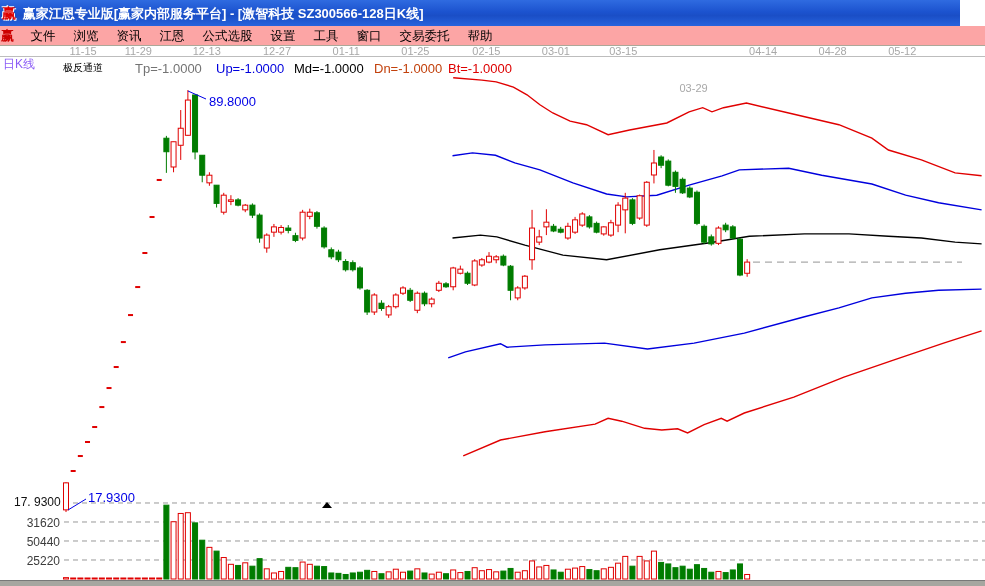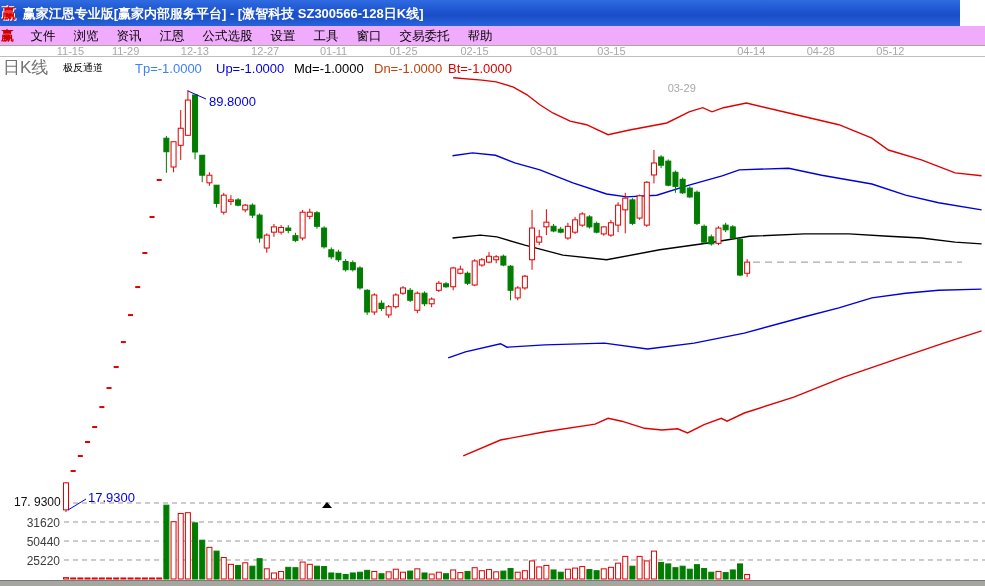--- a/index.html
+++ b/index.html
@@ -3,26 +3,26 @@
 <meta charset="utf-8">
 <style>
   html,body{margin:0;padding:0;background:#fff;width:985px;height:586px;overflow:hidden;
     font-family:"Liberation Sans","DejaVu Sans",sans-serif;}
   #stage{position:relative;width:985px;height:586px;background:#fff;}
   #titlebar{position:absolute;left:0;top:0;width:960px;height:26px;
     background:linear-gradient(180deg,#2f6be0 0%,#1c53cf 45%,#1a4ec6 60%,#2763dd 100%);
     color:#fff;font-weight:bold;font-size:13px;line-height:26px;white-space:nowrap;}
   #titlebar .logo{color:#e00000;background:transparent;font-size:14px;padding:0 3px 0 2px;
     text-shadow:1px 1px 0 #fff,-1px -1px 0 #fff;}
-  #menubar{position:absolute;left:0;top:26px;width:985px;height:19px;background:#f0abfc;
+  #menubar{position:absolute;left:0;top:26px;width:985px;height:19px;background:#fca5a5;
     border-bottom:1px solid #aca899;font-size:12.5px;color:#000;line-height:19px;white-space:nowrap;}
   #menubar .logo{color:#cc0000;font-weight:bold;padding:0 4px 0 1px;font-size:13px;}
   #menubar .mitem{display:inline-block;padding:0 9px;cursor:default;}
-  .hdr-kline{position:absolute;left:3px;top:56px;color:#737373;font-size:17px;z-index:3;}
-  .date-label{position:absolute;top:45px;width:40px;text-align:left;color:#a8a8a8;
+  .hdr-kline{position:absolute;left:3px;top:56px;color:#8b5cf6;font-size:12px;z-index:3;}
+  .date-label{position:absolute;top:45px;width:40px;text-align:right;color:#a8a8a8;
     font-size:11px;z-index:3;}
   #axisline{position:absolute;left:0;top:56px;width:985px;height:0;border-top:1px solid #bdbdbd;z-index:2;}
   .ind-name{position:absolute;left:63px;top:61px;font-size:10px;color:#000;z-index:3;}
   .ind-param{position:absolute;top:61px;font-size:13px;z-index:3;}
   .vol-label{position:absolute;left:14px;width:46px;text-align:right;font-size:12px;color:#3c3c3c;z-index:3;}
   #price-low-label{position:absolute;left:14px;top:495px;font-size:12px;color:#111;z-index:3;}
   #chartsvg{position:absolute;left:0;top:0;z-index:1;}
   #statusstrip{position:absolute;left:0;top:580px;width:985px;height:6px;background:#a6a6a0;
     border-top:1px solid #787878;}
 </style>
@@ -357,21 +357,21 @@
       <div class="date-label" style="left: 529.975px;">03-01</div>
       <div class="date-label" style="left: 597.373px;">03-15</div>
       <div class="date-label" style="left: 667.639px; margin-top: 37px;">03-29</div>
       <div class="date-label" style="left: 737.188px;">04-14</div>
       <div class="date-label" style="left: 806.737px;">04-28</div>
       <div class="date-label" style="left: 876.286px;">05-12</div>
     </div>
 
   <div class="ind-name">极反通道</div>
   <div id="indparams">
-      <div class="ind-param" style="left: 135px; color: #3b82f6;">Tp=-1.0000</div>
+      <div class="ind-param" style="left: 135px; color: #737373;">Tp=-1.0000</div>
       <div class="ind-param" style="left: 216px; color: rgb(0, 0, 221);">Up=-1.0000</div>
       <div class="ind-param" style="left: 294px; color: rgb(0, 0, 0);">Md=-1.0000</div>
       <div class="ind-param" style="left: 374px; color: #c2410c;">Dn=-1.0000</div>
       <div class="ind-param" style="left: 448px; color: rgb(221, 0, 0);">Bt=-1.0000</div>
     </div>
 
   <div id="price-low-label">17. 9300</div>
   <div id="vollabels">
       <div class="vol-label" style="top: 515.998px;">31620</div>
       <div class="vol-label" style="top: 534.999px;">50440</div>

